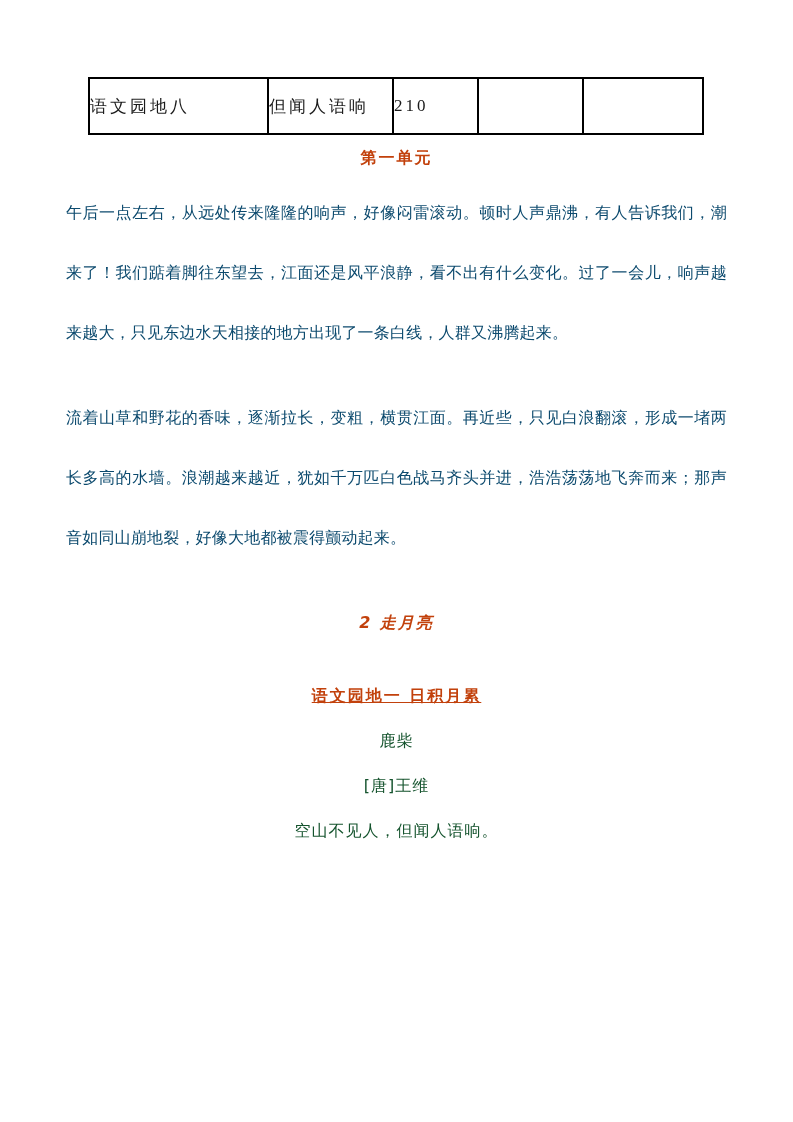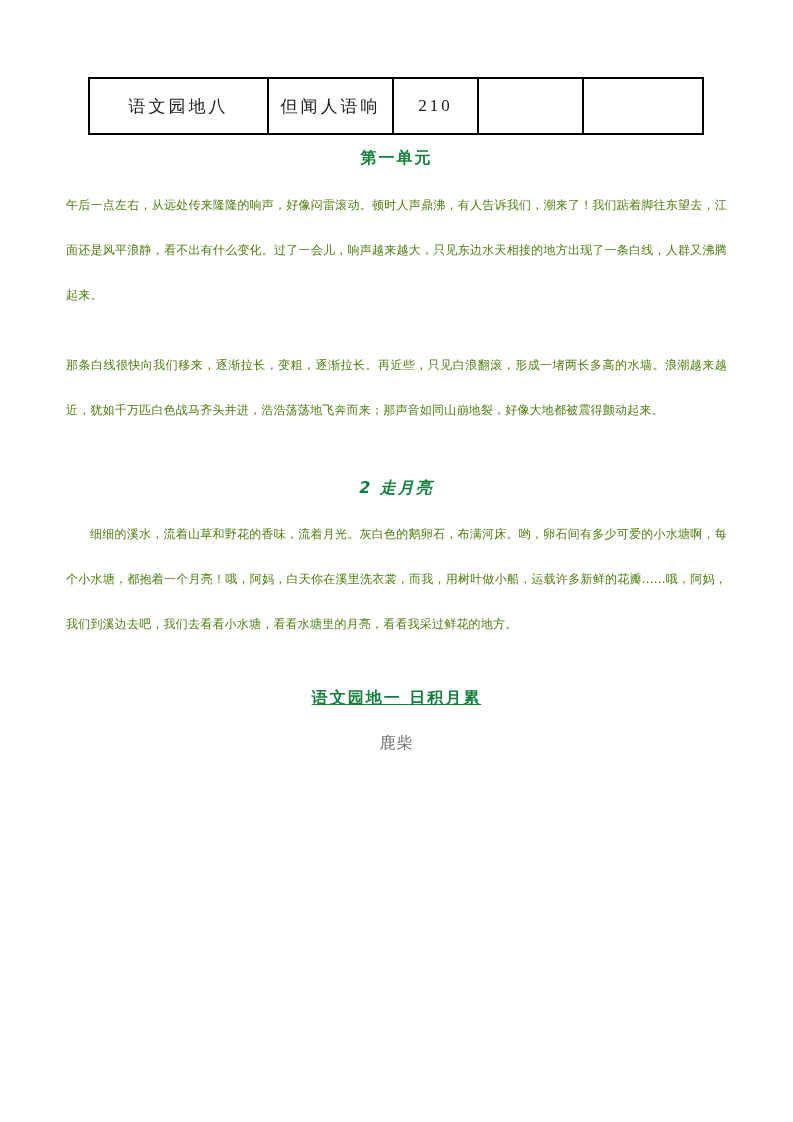--- a/index.html
+++ b/index.html
@@ -22,54 +22,54 @@
     table-layout: fixed;
     width: 614px;
     margin: 9px 0 0 22px;
     font-family: "Liberation Serif", "DejaVu Serif", serif;
     font-size: 17px;
     color: #1a1a1a;
   }
   table.header-table td {
     border: 2px solid #000000;
     height: 56px;
-    text-align: center;
+    text-align: left;
     vertical-align: middle;
     letter-spacing: 3px;
     padding: 0;
   }
   
   .heading {
     text-align: center;
     font-weight: bold;
     font-size: 16px;
     line-height: 45px;
     letter-spacing: 2px;
-    color: #15803d;
+    color: #c2410c;
   }
   .heading.sp-top { margin-top: 32px; font-style: italic; }
   .heading.garden-sp { margin-top: 28px; text-decoration: underline; }
   
   .para {
-    font-size: 12px;
-    line-height: 45px;
-    color: #4d7c0f;
+    font-size: 16px;
+    line-height: 60px;
+    color: #0c4a6e;
     text-align: justify;
     letter-spacing: 0.2px;
   }
   .para.first { margin-top: 3px; }
   .para.gap { margin-top: 25px; }
   .para.after-heading { margin-top: 2px; }
   .para.indent { text-indent: 2em; }
   
   .center-line {
     text-align: center;
     font-size: 16px;
     line-height: 45px;
-    color: #737373;
+    color: #14532d;
     letter-spacing: 1px;
   }
 </style>
 </head>
 <body>
 
 <div class="page">
 
   <table class="header-table">
     <colgroup>
@@ -88,25 +88,26 @@
         <td></td>
       </tr>
     </tbody>
   </table>
 
   <div class="heading">第一单元</div>
 
 
   <p class="para first">午后一点左右，从远处传来隆隆的响声，好像闷雷滚动。顿时人声鼎沸，有人告诉我们，潮来了！我们踮着脚往东望去，江面还是风平浪静，看不出有什么变化。过了一会儿，响声越来越大，只见东边水天相接的地方出现了一条白线，人群又沸腾起来。</p>
 
-  <p class="para gap">那条白线很快向我们移来，逐渐拉长，变粗，逐渐拉长。再近些，只见白浪翻滚，形成一堵两长多高的水墙。浪潮越来越近，犹如千万匹白色战马齐头并进，浩浩荡荡地飞奔而来；那声音如同山崩地裂，好像大地都被震得颤动起来。</p>
+  <p class="para gap">流着山草和野花的香味，逐渐拉长，变粗，横贯江面。再近些，只见白浪翻滚，形成一堵两长多高的水墙。浪潮越来越近，犹如千万匹白色战马齐头并进，浩浩荡荡地飞奔而来；那声音如同山崩地裂，好像大地都被震得颤动起来。</p>
 
   <div class="heading sp-top">2 走月亮</div>
 
-  <p class="para after-heading indent">细细的溪水，流着山草和野花的香味，流着月光。灰白色的鹅卵石，布满河床。哟，卵石间有多少可爱的小水塘啊，每个小水塘，都抱着一个月亮！哦，阿妈，白天你在溪里洗衣裳，而我，用树叶做小船，运载许多新鲜的花瓣......哦，阿妈，我们到溪边去吧，我们去看看小水塘，看看水塘里的月亮，看看我采过鲜花的地方。</p>
 
   <div class="heading garden-sp">语文园地一 日积月累</div>
 
   <div class="center-line">鹿柴</div>
 
+  <div class="center-line">[唐]王维</div>
 
+  <div class="center-line">空山不见人，但闻人语响。</div>
 
 </div>
 
 </body></html>

